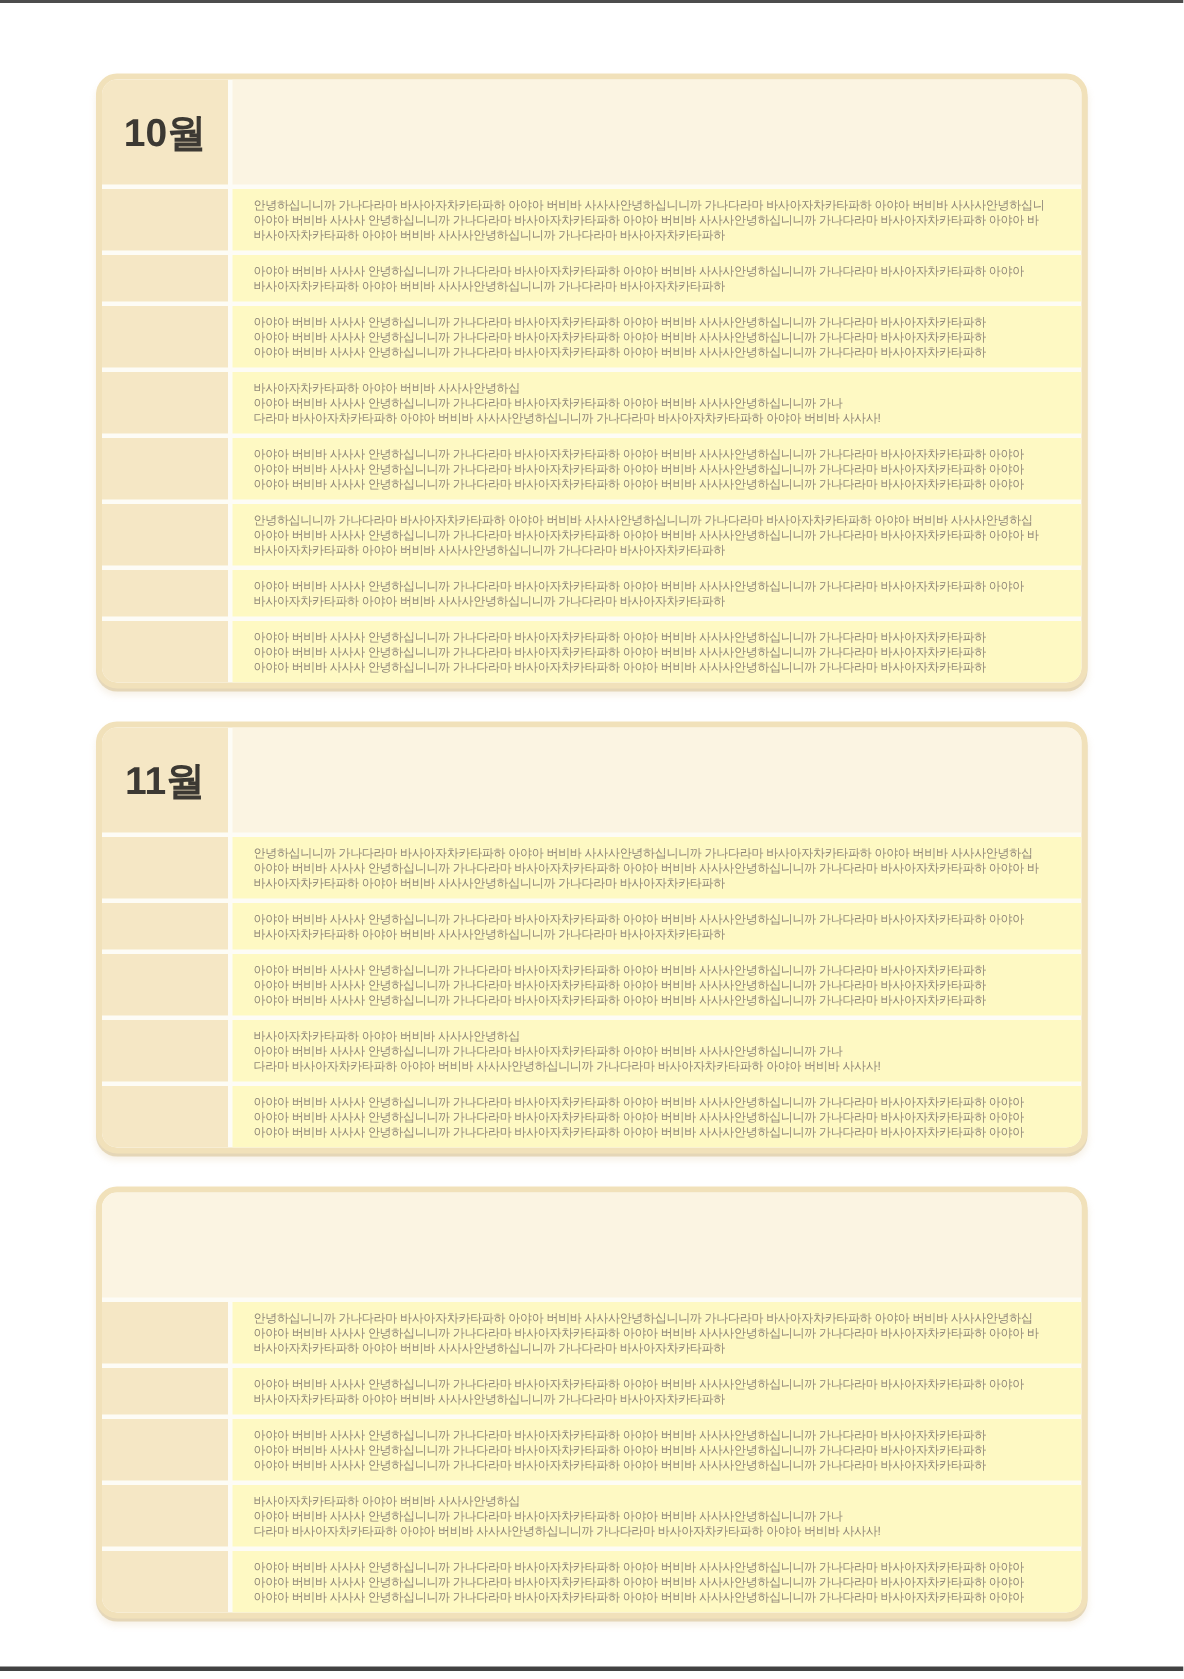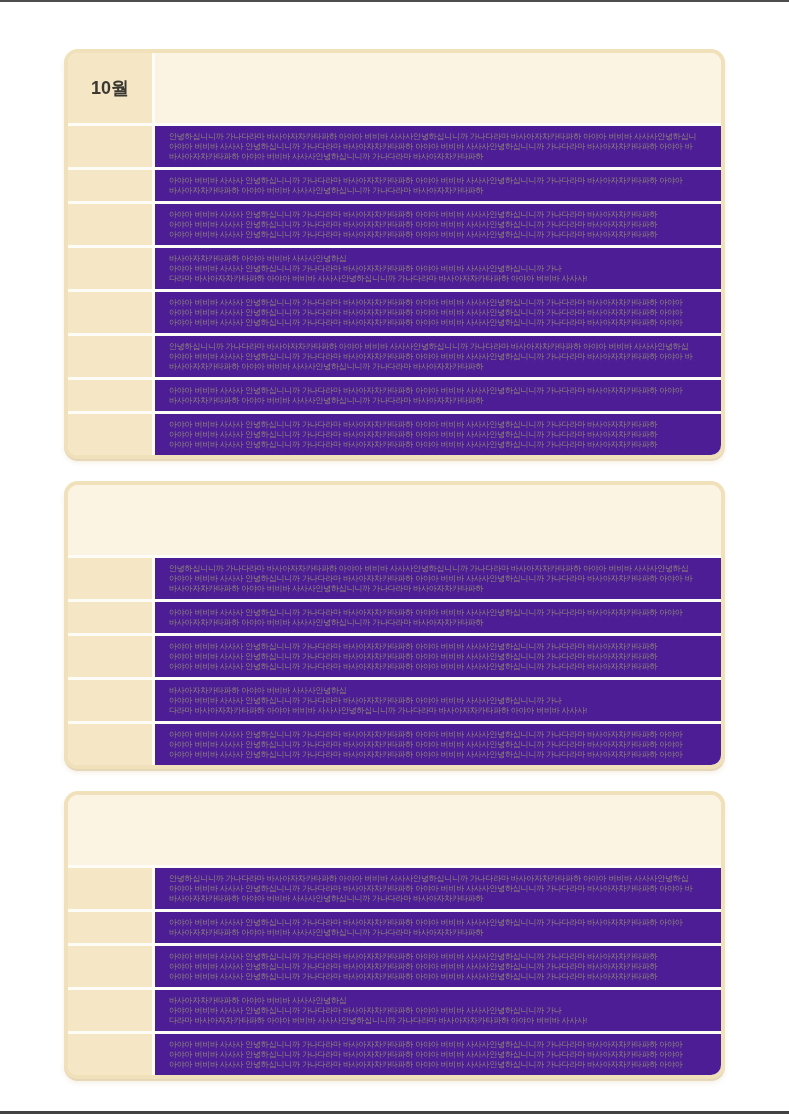--- a/index.html
+++ b/index.html
@@ -31,31 +31,31 @@
     box-shadow: 0 2px 0 rgba(203,174,112,.40), 0 4px 5px rgba(203,174,112,.18);
   }
   .row { display: flex; gap: 3px; }
   .label-cell {
     flex: 0 0 84px;
     width: 84px;
     background: #f5e7c5;
   }
   .content-cell {
     flex: 1 1 auto;
-    background: #4c1d95;
+    background: #fef9c3;
     padding: 6px 14px 5px 14px;
     min-width: 0;
   }
   .header-row { min-height: 70px; }
   .header-row .label-cell {
     display: flex; align-items: center; justify-content: center;
   }
   .header-row .content-cell { background: #fbf4e2; }
   .month-label {
-    font-size: 18px;
+    font-size: 26px;
     font-weight: 700;
     color: #3c3933;
     white-space: nowrap;
   }
   .line {
     font-size: 8px;
     line-height: 10px;
     height: 10px;
     white-space: nowrap;
     overflow: hidden;
@@ -134,20 +134,23 @@
         <div class="label-cell"></div>
         <div class="content-cell">
           <div class="line">아야아 버비바 사사사 안녕하십니니까 가나다라마 바사아자차카타파하 아야아 버비바 사사사안녕하십니니까 가나다라마 바사아자차카타파하</div>
           <div class="line">아야아 버비바 사사사 안녕하십니니까 가나다라마 바사아자차카타파하 아야아 버비바 사사사안녕하십니니까 가나다라마 바사아자차카타파하</div>
           <div class="line">아야아 버비바 사사사 안녕하십니니까 가나다라마 바사아자차카타파하 아야아 버비바 사사사안녕하십니니까 가나다라마 바사아자차카타파하</div>
         </div>
       </div>
     </section>
     <section class="month-table">
       <div class="row header-row">
+        <div class="label-cell">
+          <span class="month-label">11월</span>
+        </div>
         <div class="content-cell"></div>
       </div>
       <div class="row">
         <div class="label-cell"></div>
         <div class="content-cell">
           <div class="line">안녕하십니니까 가나다라마 바사아자차카타파하 아야아 버비바 사사사안녕하십니니까 가나다라마 바사아자차카타파하 아야아 버비바 사사사안녕하십</div>
           <div class="line">아야아 버비바 사사사 안녕하십니니까 가나다라마 바사아자차카타파하 아야아 버비바 사사사안녕하십니니까 가나다라마 바사아자차카타파하 아야아 바</div>
           <div class="line">바사아자차카타파하 아야아 버비바 사사사안녕하십니니까 가나다라마 바사아자차카타파하</div>
         </div>
       </div>

